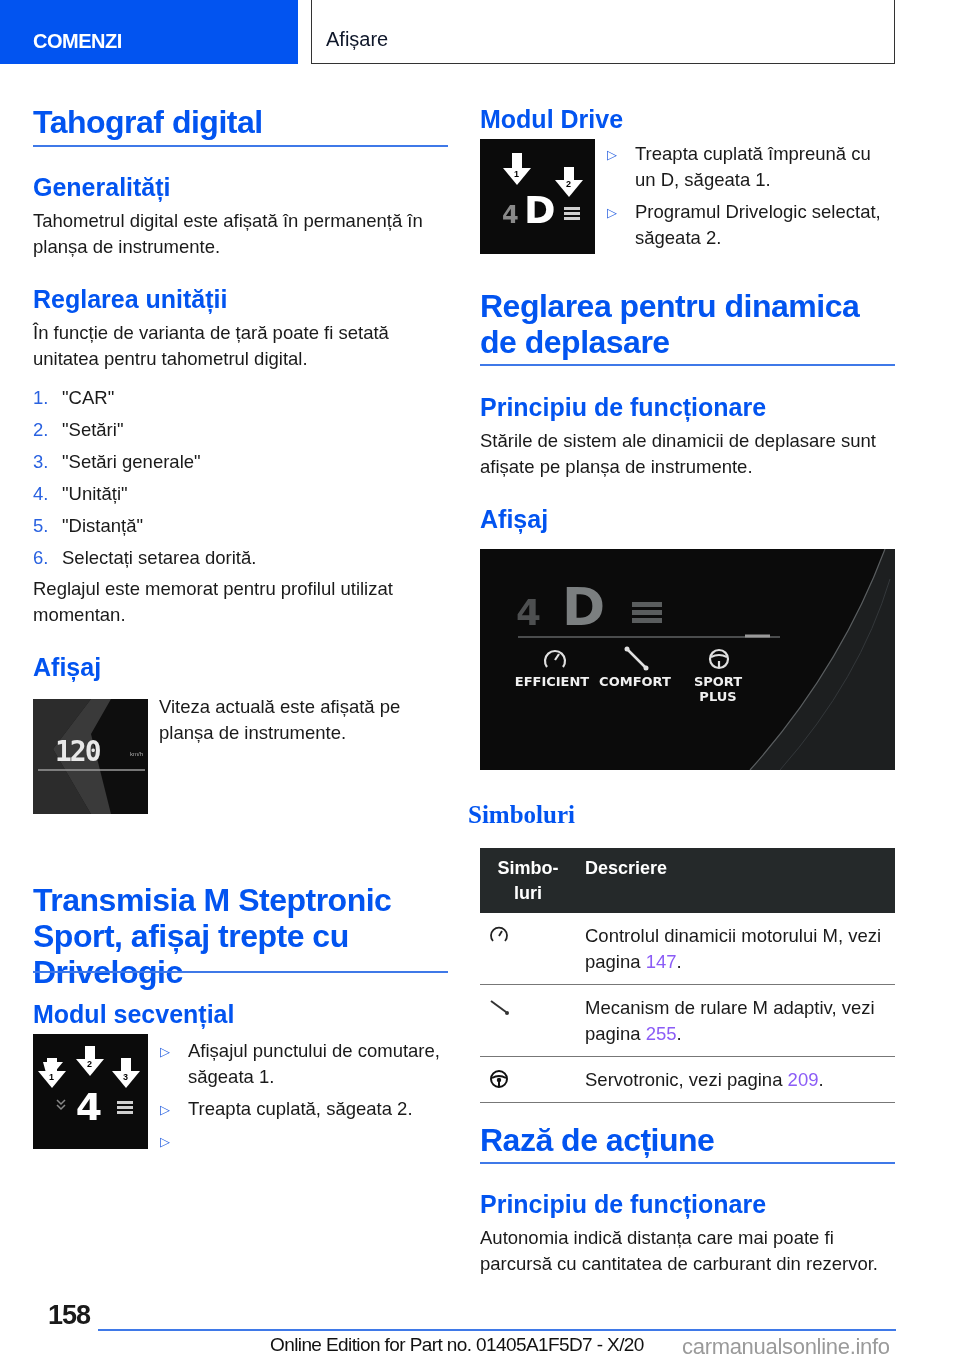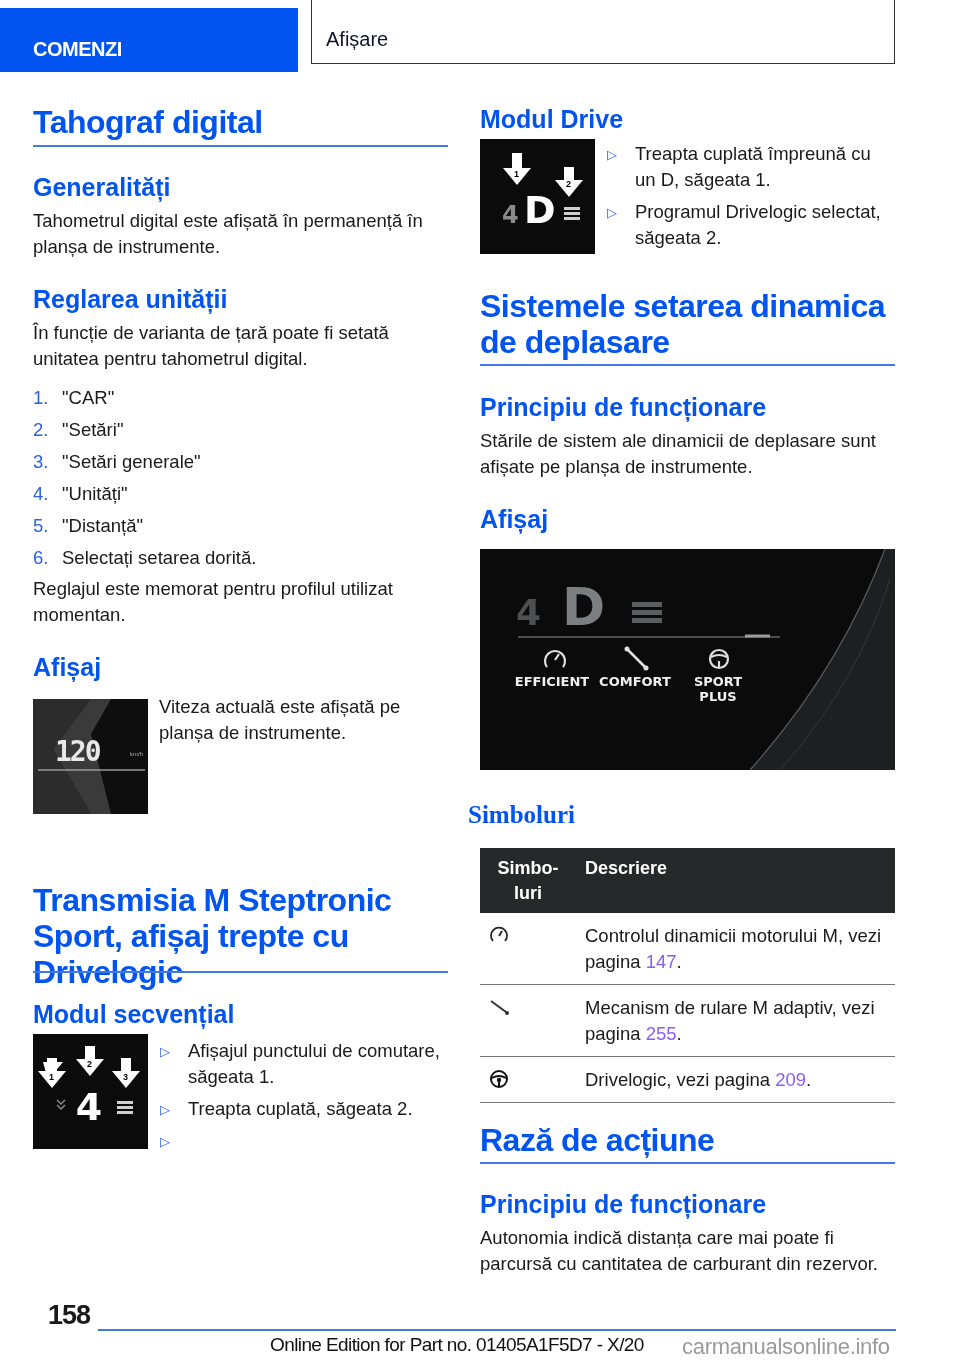--- a/index.html
+++ b/index.html
@@ -1,19 +1,19 @@
 <!DOCTYPE html>
 <html><head>
 <meta charset="utf-8">
 <style>
   * { box-sizing: border-box; margin: 0; padding: 0; }
   html, body { width: 960px; height: 1362px; background: #ffffff; overflow: hidden; }
   body { position: relative; font-family: "Liberation Sans", sans-serif; color: #1a1a1a; }
 
-  .hdr-tab { position: absolute; left: 0; top: 8px; width: 298px; height: 64px; background: #0254f0; }
+  .hdr-tab { position: absolute; left: 0; top: 0; width: 298px; height: 64px; background: #0254f0; }
   .hdr-tab span { position: absolute; left: 33px; top: 30px; color: #fff; font-weight: bold; font-size: 20px; letter-spacing: -0.5px; }
   .hdr-box { position: absolute; left: 311px; top: -2px; width: 584px; height: 66px; border: 1.5px solid #333; border-top: none; }
   .hdr-box span { position: absolute; left: 14px; top: 30px; font-size: 20px; color: #0f172a; }
 
   .h1 { position: absolute; color: #0254f0; font-weight: bold; font-size: 32px; line-height: 36px; letter-spacing: -0.5px; }
   .rule { position: absolute; height: 2px; background: #3f79e8; width: 415px; }
   .h2 { position: absolute; color: #0254f0; font-weight: bold; font-size: 25px; line-height: 30px; }
   .p { position: absolute; font-size: 18.5px; line-height: 26px; color: #1a1a1a; }
 
   .ol { position: absolute; list-style: none; }
@@ -136,21 +136,21 @@
         <rect x="84" y="73" width="16" height="3"></rect>
         <rect x="84" y="78" width="16" height="3"></rect>
       </g>
   </svg>
 </div>
 <ul class="bul" style="left:606px; top:141px; width:290px;">
   <li><span class="tri">▷</span><span>Treapta cuplată împreună cu un D, săgeata 1.</span></li>
   <li><span class="tri">▷</span><span>Programul Drivelogic selectat, săgeata 2.</span></li>
 </ul>
 
-<div class="h1" style="left:480px; top:288px; width:415px;">Sistemele setarea dinamica de deplasare</div>
+<div class="h1" style="left:480px; top:288px; width:415px;">Reglarea pentru dinamica de deplasare</div>
 <div class="rule" style="left:480px; top:364px;"></div>
 
 <div class="h2" style="left:480px; top:392px;">Principiu de funcționare</div>
 <div class="p" style="left:480px; top:428px; width:415px;">Stările de sistem ale dinamicii de deplasare sunt afișate pe planșa de instrumente.</div>
 
 <div class="h2" style="left:480px; top:504px;">Afișaj</div>
 
 <div class="img" style="left:480px; top:549px; width:415px; height:221px;">
   <svg width="415" height="221" viewBox="0 0 415 221">
     <path d="M415,0 L405,0 Q360,120 270,221 L415,221 Z" fill="#1d1f20"></path>
@@ -212,21 +212,21 @@
     </svg>
     <div class="c2"><span>Mecanism de rulare M adaptiv, vezi pagina </span><span class="lnk">255</span><span>.</span></div>
   </div>
   <div class="tr">
     <svg class="c1" viewBox="0 0 22 22">
       <circle cx="11" cy="11" r="8" stroke="#111" stroke-width="2" fill="none"></circle>
       <path d="M4,10 Q11,6 18,10" stroke="#111" stroke-width="2" fill="none"></path>
       <circle cx="11" cy="12" r="2.2" fill="#111"></circle>
       <line x1="11" y1="13" x2="11" y2="19" stroke="#111" stroke-width="2"></line>
     </svg>
-    <div class="c2"><span>Drivelogic, vezi pagina </span><span class="lnk">209</span><span>.</span></div>
+    <div class="c2"><span>Servotronic, vezi pagina </span><span class="lnk">209</span><span>.</span></div>
   </div>
 </div>
 
 <div class="h1" style="left:480px; top:1122px;">Rază de acțiune</div>
 <div class="rule" style="left:480px; top:1162px;"></div>
 
 <div class="h2" style="left:480px; top:1189px;">Principiu de funcționare</div>
 <div class="p" style="left:480px; top:1225px; width:415px;">Autonomia indică distanța care mai poate fi parcursă cu cantitatea de carburant din rezervor.</div>
 
 <div class="footer-num">158</div>

